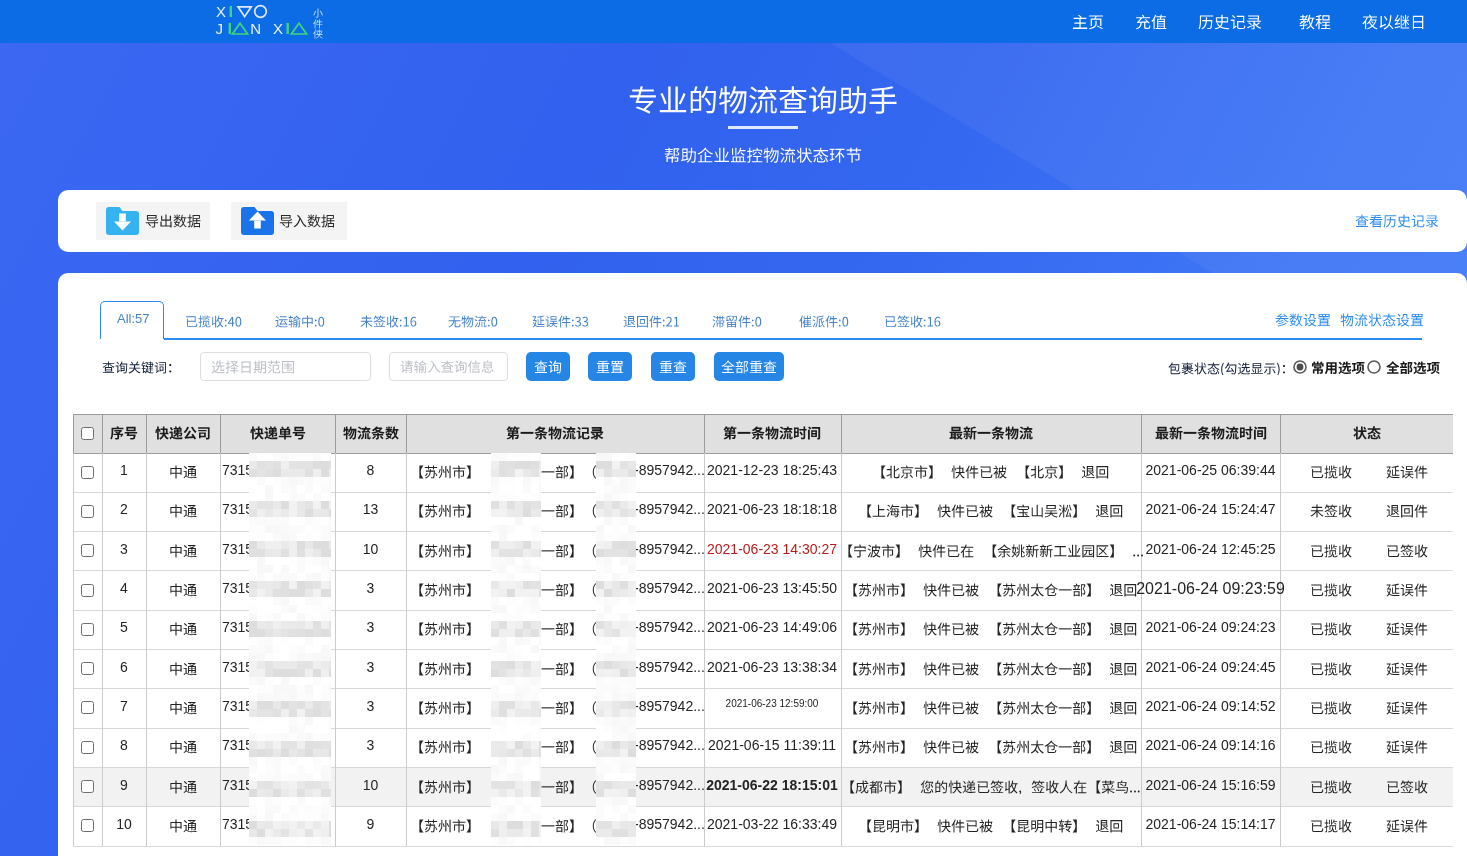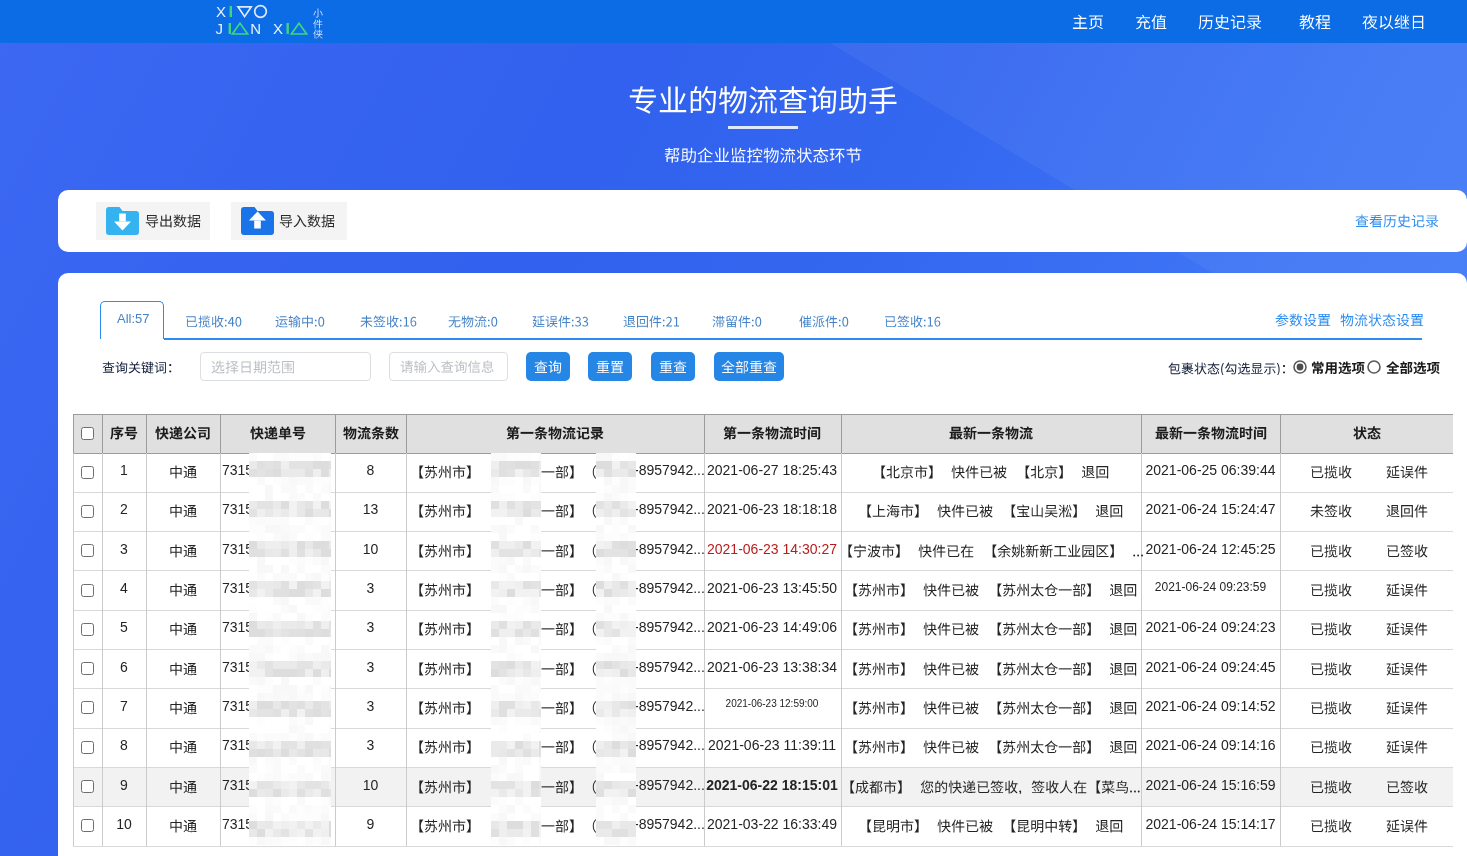--- a/index.html
+++ b/index.html
@@ -565,21 +565,21 @@
       <use href="#g3010"></use>
     </svg></div>
 <div style="position:absolute;left:541.0px;top:465.1px;width:63.8px;height:14px;"><svg width="63.8" height="14" viewBox="0 0 456 100" fill="#242424">
       <use href="#g4e00"></use>
       <use href="#g90e8" x="100"></use>
       <use href="#g3011" x="200"></use>
       <use href="#gff08" x="300"></use>
       <use href="#g30" x="400"></use>
     </svg></div>
 <div style="position:absolute;left:634.0px;top:462.1px;font-size:14px;color:#242424;white-space:nowrap;">-8957942...</div>
-<div style="position:absolute;left:772.0px;transform:translateX(-50%);top:462.1px;font-size:14px;color:#242424;white-space:nowrap;">2021-06-27 18:25:43</div>
+<div style="position:absolute;left:772.0px;transform:translateX(-50%);top:462.1px;font-size:14px;color:#242424;white-space:nowrap;">2021-12-23 18:25:43</div>
 <div style="position:absolute;left:872.4px;top:465.1px;width:237.3px;height:14px;"><svg width="237.3" height="14" viewBox="0 0 1695 100" fill="#242424">
       <use href="#g3010"></use>
       <use href="#g5317" x="100"></use>
       <use href="#g4eac" x="200"></use>
       <use href="#g5e02" x="300"></use>
       <use href="#g3011" x="400"></use>
       <use href="#g5feb" x="565"></use>
       <use href="#g4ef6" x="665"></use>
       <use href="#g5df2" x="765"></use>
       <use href="#g88ab" x="865"></use>
@@ -761,21 +761,21 @@
       <use href="#g82cf" x="1130"></use>
       <use href="#g5dde" x="1230"></use>
       <use href="#g592a" x="1330"></use>
       <use href="#g4ed3" x="1430"></use>
       <use href="#g4e00" x="1530"></use>
       <use href="#g90e8" x="1630"></use>
       <use href="#g3011" x="1730"></use>
       <use href="#g9000" x="1895"></use>
       <use href="#g56de" x="1995"></use>
     </svg></div>
-<div style="position:absolute;left:1210.5px;transform:translateX(-50%);top:580.0px;font-size:12px;color:#242424;white-space:nowrap;">2021-06-24 09:23:59</div>
+<div style="position:absolute;left:1210.5px;transform:translateX(-50%);top:580.0px;font-size:16px;color:#242424;white-space:nowrap;">2021-06-24 09:23:59</div>
 <div style="position:absolute;left:1310.0px;top:583.0px;width:42.0px;height:14px;"><svg width="42.0" height="14" viewBox="0 0 300 100" fill="#242424">
       <use href="#g5df2"></use>
       <use href="#g63fd" x="100"></use>
       <use href="#g6536" x="200"></use>
     </svg></div>
 <div style="position:absolute;left:1386.0px;top:583.0px;width:42.0px;height:14px;"><svg width="42.0" height="14" viewBox="0 0 300 100" fill="#242424">
       <use href="#g5ef6"></use>
       <use href="#g8bef" x="100"></use>
       <use href="#g4ef6" x="200"></use>
     </svg></div>
@@ -975,21 +975,21 @@
       <use href="#g3010"></use>
     </svg></div>
 <div style="position:absolute;left:541.0px;top:740.2px;width:63.8px;height:14px;"><svg width="63.8" height="14" viewBox="0 0 456 100" fill="#242424">
       <use href="#g4e00"></use>
       <use href="#g90e8" x="100"></use>
       <use href="#g3011" x="200"></use>
       <use href="#gff08" x="300"></use>
       <use href="#g30" x="400"></use>
     </svg></div>
 <div style="position:absolute;left:634.0px;top:737.2px;font-size:14px;color:#242424;white-space:nowrap;">-8957942...</div>
-<div style="position:absolute;left:772.0px;transform:translateX(-50%);top:737.2px;font-size:14px;color:#242424;white-space:nowrap;">2021-06-23 11:39:11</div>
+<div style="position:absolute;left:772.0px;transform:translateX(-50%);top:737.2px;font-size:14px;color:#242424;white-space:nowrap;">2021-06-15 11:39:11</div>
 <div style="position:absolute;left:844.4px;top:740.2px;width:293.3px;height:14px;"><svg width="293.3" height="14" viewBox="0 0 2095 100" fill="#242424">
       <use href="#g3010"></use>
       <use href="#g82cf" x="100"></use>
       <use href="#g5dde" x="200"></use>
       <use href="#g5e02" x="300"></use>
       <use href="#g3011" x="400"></use>
       <use href="#g5feb" x="565"></use>
       <use href="#g4ef6" x="665"></use>
       <use href="#g5df2" x="765"></use>
       <use href="#g88ab" x="865"></use>

